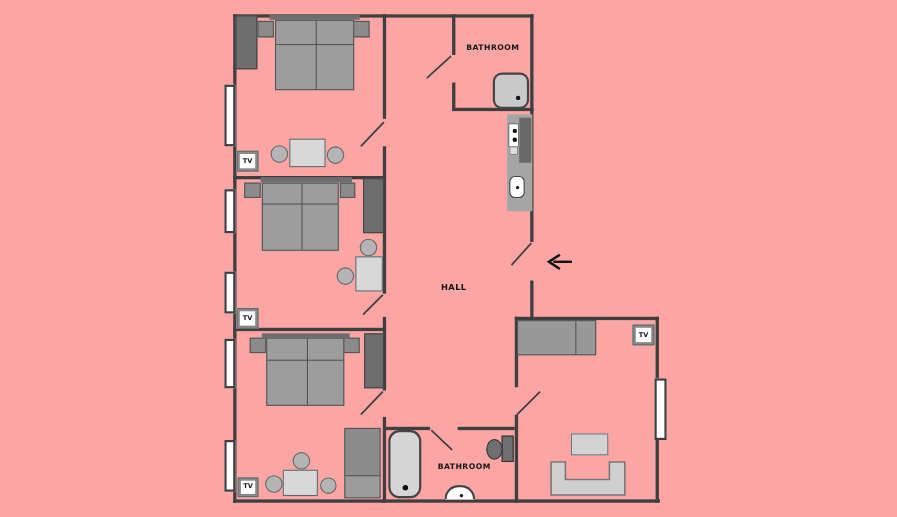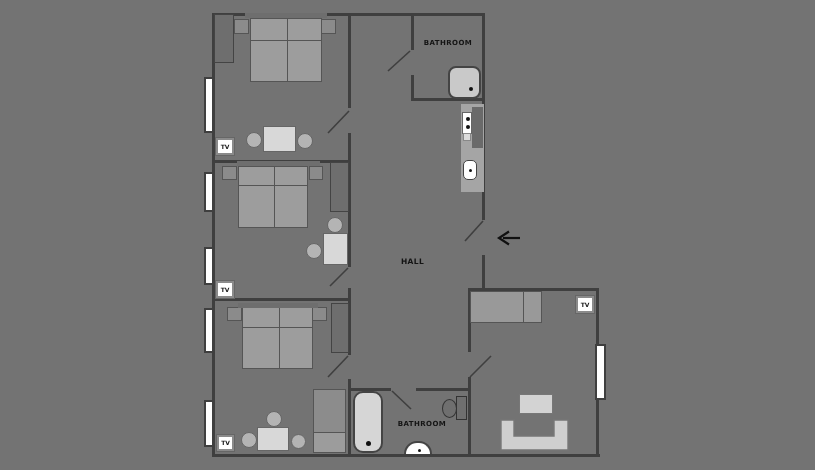--- a/index.html
+++ b/index.html
@@ -1,16 +1,16 @@
 <!DOCTYPE html>
 <html><head>
 <meta charset="utf-8">
 <style>
   html,body{margin:0;padding:0;background:#fff;}
-  .stage{position:relative;width:815px;height:470px;background:#737373;overflow:hidden;
+  .stage{position:relative;width:815px;height:470px;background:#fca5a5;overflow:hidden;
          font-family:"DejaVu Sans",sans-serif;}
   .a{position:absolute;box-sizing:border-box;}
   .wall{background:#3f3f3f;}
   .window{background:#ffffff;border:2px solid #3f3f3f;z-index:3;}
   .bed{background:#9d9d9d;border:1px solid #555;}
   .bvl{position:absolute;top:0;bottom:0;width:1px;background:#555;}
   .bhl{position:absolute;left:0;right:0;height:1px;background:#555;}
   .headboard{background:#6e6e6e;z-index:2;}
   .nightstand{background:#8b8b8b;border:1px solid #555;}
   .wardrobe{background:#6e6e6e;border:1px solid #444;}

